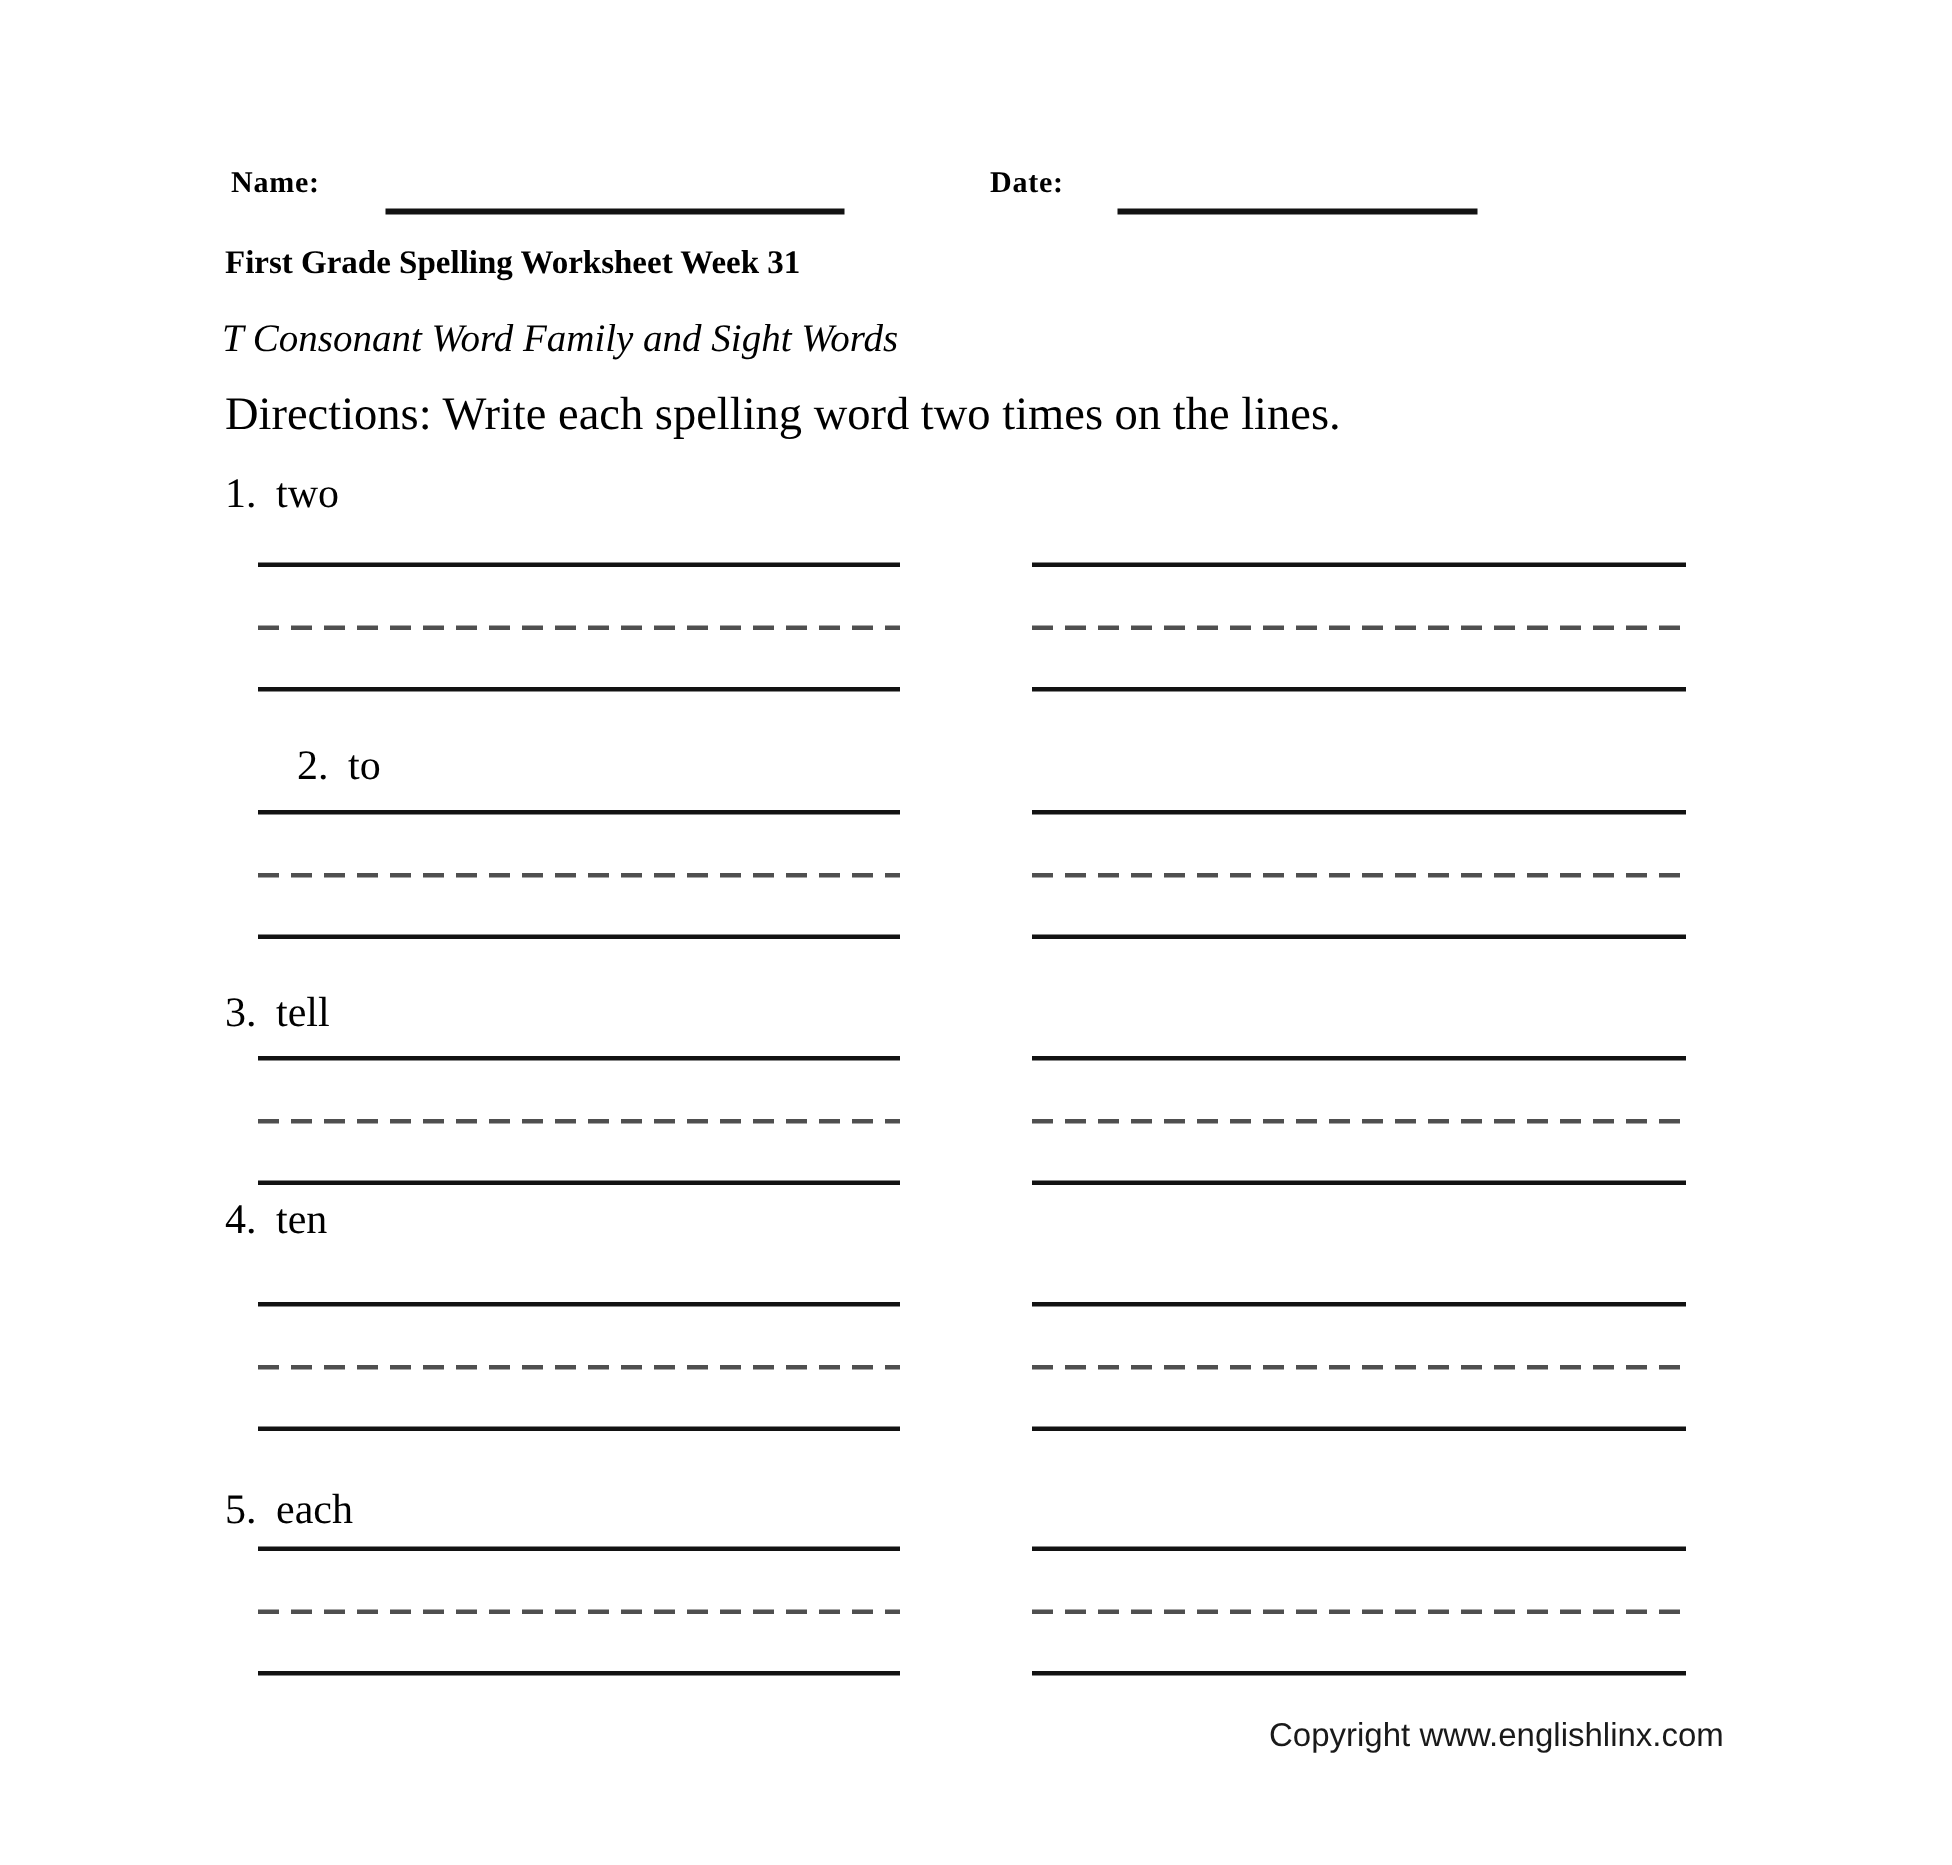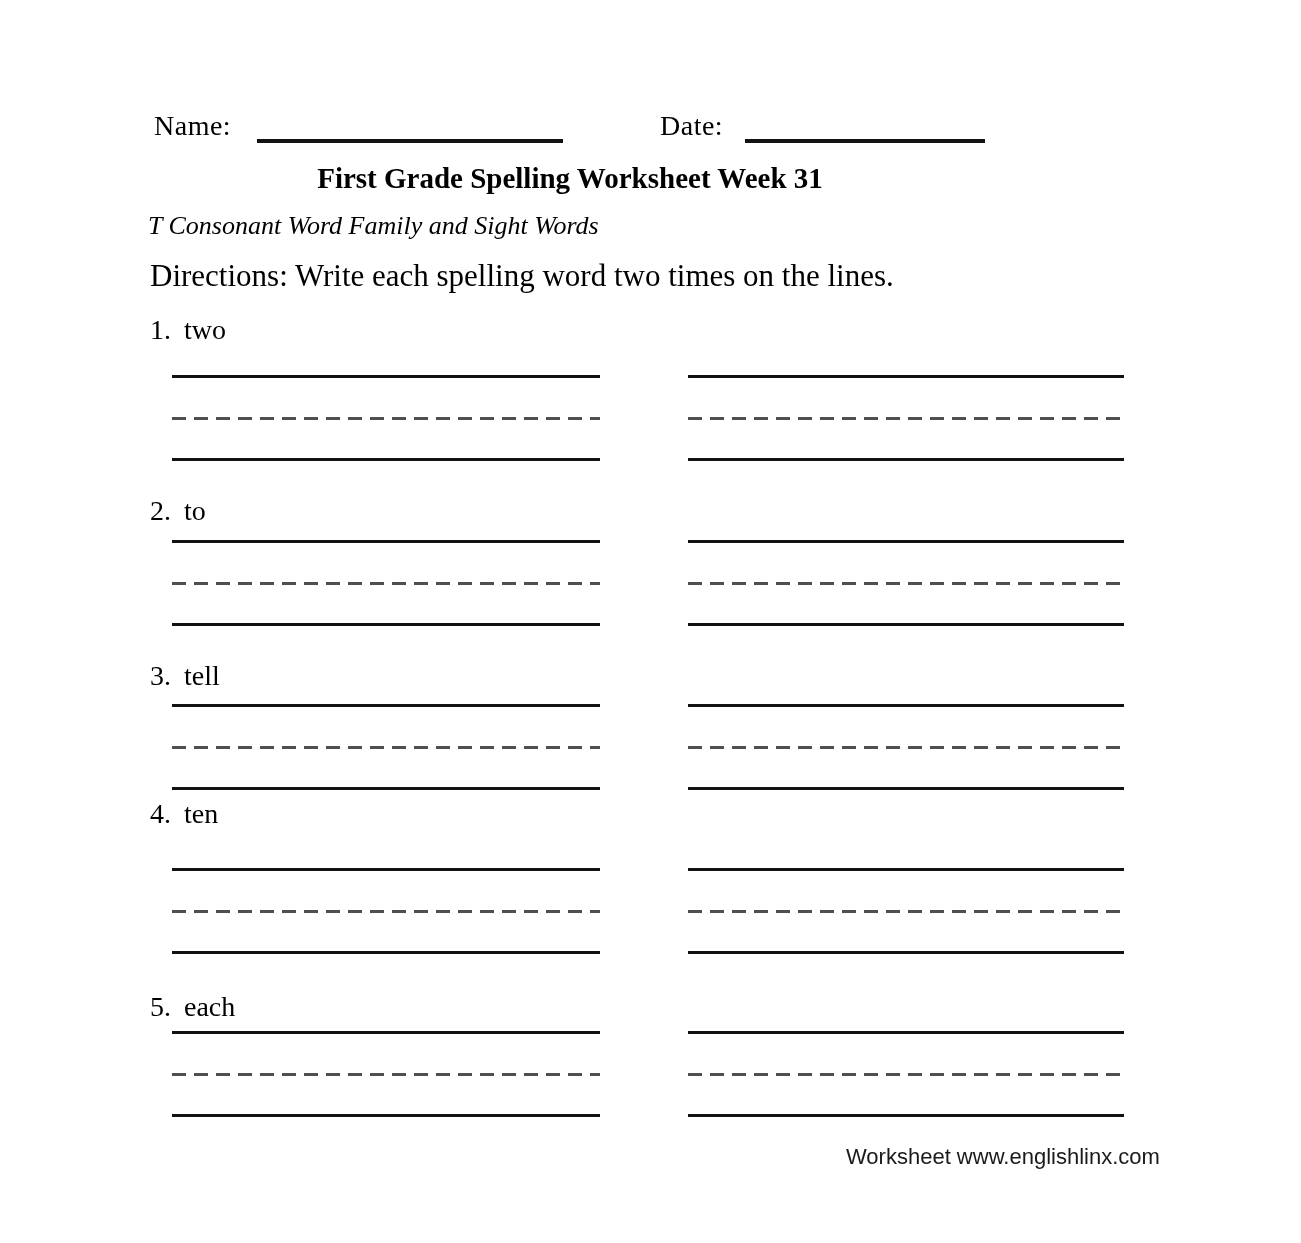--- a/index.html
+++ b/index.html
@@ -11,34 +11,34 @@
     height: 1243px;
     position: relative;
     background: var(--page-bg, #ffffff);
     color: var(--text, #000000);
     font-family: "Liberation Serif", serif;
     overflow: hidden;
   }
   .abs { position: absolute; }
 
   .hdr-label {
-    font-weight: normal;
-    font-size: 28px;
+    font-weight: bold;
+    font-size: 20px;
     line-height: 1;
     letter-spacing: 0.5px;
   }
   #name-label { left: 154px; top: 112px; }
   #name-line  { left: 257px; top: 139px; width: 306px; height: 4px; background: var(--solid, #121212); }
   #date-label { left: 660px; top: 112px; text-align: center; }
   #date-line  { left: 745px; top: 139px; width: 240px; height: 4px; background: var(--solid, #121212); }
 
   #title {
     left: 150px; top: 164px; width: 840px;
-    text-align: center;
-    font-size: 29px;
+    text-align: left;
+    font-size: 22px;
     font-weight: bold;
     line-height: 1;
   }
   #subtitle {
     left: 148px; top: 213px;
     font-size: 26px;
     font-style: italic;
     line-height: 1;
   }
   #directions {
@@ -89,21 +89,21 @@
 <div id="directions" class="abs">Directions: Write each spelling word two times on the lines.</div>
 
 <div id="items">
     <div class="item-word" style="top: 316px;"><span class="num">1.</span><span>two</span></div>
     <div class="wline left solid" style="top: 375px;"></div>
     <div class="wline right solid" style="top: 375px;"></div>
     <div class="wline left dashed" style="top: 417px;"></div>
     <div class="wline right dashed" style="top: 417px;"></div>
     <div class="wline left solid" style="top: 458px;"></div>
     <div class="wline right solid" style="top: 458px;"></div>
-    <div class="item-word" style="top: 497px;"><span class="num">2.</span><span>to</span></div>
+    <div class="item-word" style="top: 497px; margin-left: 48px;"><span class="num">2.</span><span>to</span></div>
     <div class="wline left solid" style="top: 540px;"></div>
     <div class="wline right solid" style="top: 540px;"></div>
     <div class="wline left dashed" style="top: 582px;"></div>
     <div class="wline right dashed" style="top: 582px;"></div>
     <div class="wline left solid" style="top: 623px;"></div>
     <div class="wline right solid" style="top: 623px;"></div>
     <div class="item-word" style="top: 662px;"><span class="num">3.</span><span>tell</span></div>
     <div class="wline left solid" style="top: 704px;"></div>
     <div class="wline right solid" style="top: 704px;"></div>
     <div class="wline left dashed" style="top: 746px;"></div>
@@ -119,13 +119,13 @@
     <div class="wline right solid" style="top: 951px;"></div>
     <div class="item-word" style="top: 993px;"><span class="num">5.</span><span>each</span></div>
     <div class="wline left solid" style="top: 1031px;"></div>
     <div class="wline right solid" style="top: 1031px;"></div>
     <div class="wline left dashed" style="top: 1073px;"></div>
     <div class="wline right dashed" style="top: 1073px;"></div>
     <div class="wline left solid" style="top: 1114px;"></div>
     <div class="wline right solid" style="top: 1114px;"></div>
   </div>
 
-<div id="copyright" class="abs">Worksheet www.englishlinx.com</div>
+<div id="copyright" class="abs">Copyright www.englishlinx.com</div>
 
 </body></html>

